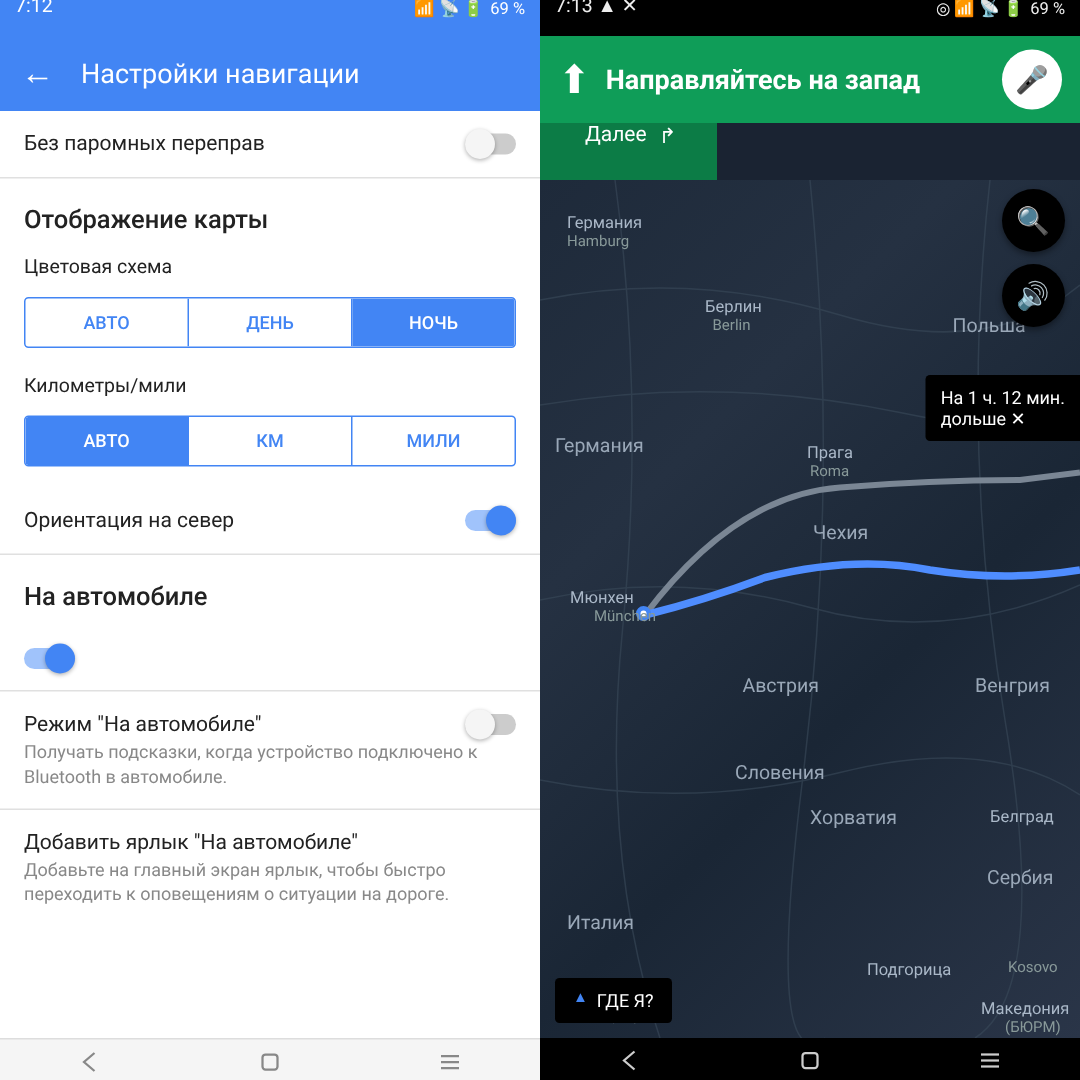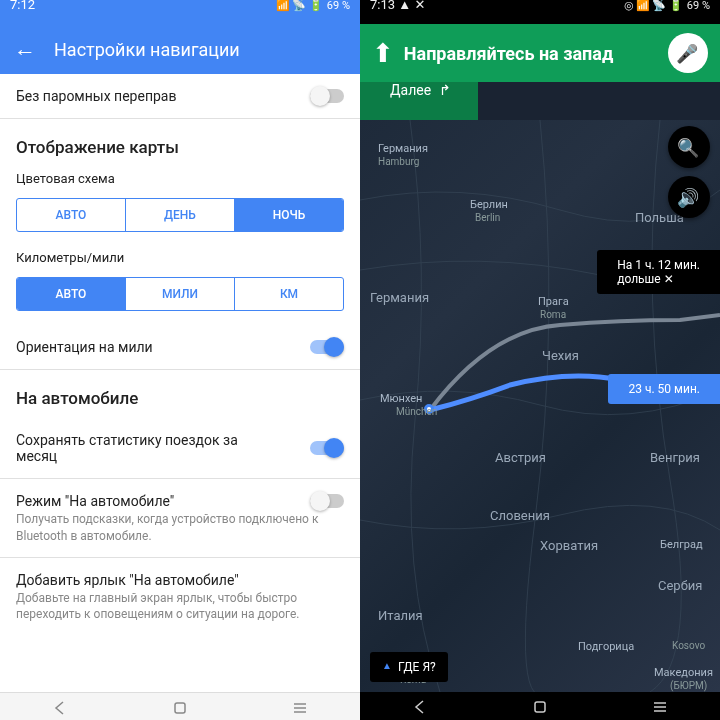--- a/index.html
+++ b/index.html
@@ -38,21 +38,21 @@
 .navheader{height:58px;background:#0f9d58;display:flex;align-items:center;padding:0 12px;gap:10px}
 .arrow-up{color:#fff;font-size:26px}
 .navtext{color:#fff;font-size:18px;font-weight:700;flex:1}
 .micbtn{width:40px;height:40px;background:#fff;border-radius:50%;display:flex;align-items:center;justify-content:center;color:#4285f4;font-size:18px}
 .nextbar{height:38px;background:#0c7c46;display:flex;align-items:flex-start;padding:0 30px;color:#fff;font-size:14px;gap:8px;width:118px}
 .map{position:absolute;top:96px;left:0;right:0;bottom:0;background:linear-gradient(135deg,#1e2a3a 0%,#253142 30%,#1a2635 60%,#2a3548 100%)}
 .country{position:absolute;color:#9aa8b8;font-size:13px;pointer-events:none}
 .city{position:absolute;color:#aab8c8;font-size:11px;pointer-events:none}
 .citysm{position:absolute;color:#899;font-size:10px;pointer-events:none}
 .roundbtn{width:42px;height:42px;background:#000;border-radius:50%;position:absolute;display:flex;align-items:center;justify-content:center;color:#fff;font-size:18px;box-shadow:0 2px 4px rgba(0,0,0,0.4)}
-.etabox{position:absolute;right:0;background:#000;color:#fff;padding:8px 20px;font-size:12px;border-radius:3px 0 0 3px}
+.etabox{position:absolute;right:0;background:#000;color:#fff;padding:8px 10px;font-size:12px;border-radius:3px 0 0 3px}
 .etabox.blue{background:#4285f4}
 .route{position:absolute;pointer-events:none}
 .whereami{position:absolute;bottom:10px;left:10px;background:#000;color:#fff;padding:8px 12px;font-size:12px;border-radius:3px;display:flex;gap:6px}
 .whereami::before{content:"▲";color:#4285f4;font-size:10px}
 .dot{width:10px;height:10px;background:#fff;border:3px solid #4285f4;border-radius:50%;position:absolute}
 </style>
 </head>
 <body>
 
 <div class="phone left">
@@ -78,33 +78,32 @@
     <div class="section-title">Отображение карты</div>
     <div class="subtitle">Цветовая схема</div>
     <div class="seggroup">
       <div class="seg">АВТО</div>
       <div class="seg">ДЕНЬ</div>
       <div class="seg active">НОЧЬ</div>
     </div>
     <div class="subtitle">Километры/мили</div>
     <div class="seggroup">
       <div class="seg active">АВТО</div>
+      <div class="seg">КМ</div>
       <div class="seg">МИЛИ</div>
-      <div class="seg">КМ</div>
     </div>
     <div class="row">
-      <span>Ориентация на мили</span>
+      <span>Ориентация на север</span>
       <span class="toggle on">
           <span class="knob"></span>
         </span>
     </div>
     <div class="divider"></div>
     <div class="section-title">На автомобиле</div>
     <div class="row">
-      <span style="max-width:260px">Сохранять статистику поездок за месяц</span>
       <span class="toggle on">
           <span class="knob"></span>
         </span>
     </div>
     <div class="divider"></div>
     <div class="row" style="padding-bottom:2px">
       <span>Режим "На автомобиле"</span>
       <span class="toggle">
           <span class="knob"></span>
         </span>
@@ -196,21 +195,20 @@
       <div class="citysm" style="top:520px;left:312px">Kosovo</div>
       <div class="city" style="top:546px;left:294px">Македония</div>
       <div class="citysm" style="top:560px;left:310px">(БЮРМ)</div>
 
       <div class="roundbtn" style="top:6px;right:10px">🔍</div>
       <div class="roundbtn" style="top:56px;right:10px">🔊</div>
       <div class="etabox" style="top:130px">
         <div>На 1 ч. 12 мин.</div>
         <div><span>дольше</span> ✕</div>
       </div>
-      <div class="etabox blue" style="top:254px">23 ч. 50 мин.</div>
       <div class="whereami">
           <span>ГДЕ Я?</span>
         </div>
     </div>
   </div>
   <div class="navbar">
     <div class="navbtn">
         <svg width="16" height="16" viewBox="0 0 16 16">
           <path d="M11 2 L4 8 L11 14" stroke="#ccc" stroke-width="1.5" fill="none"></path>
         </svg>

